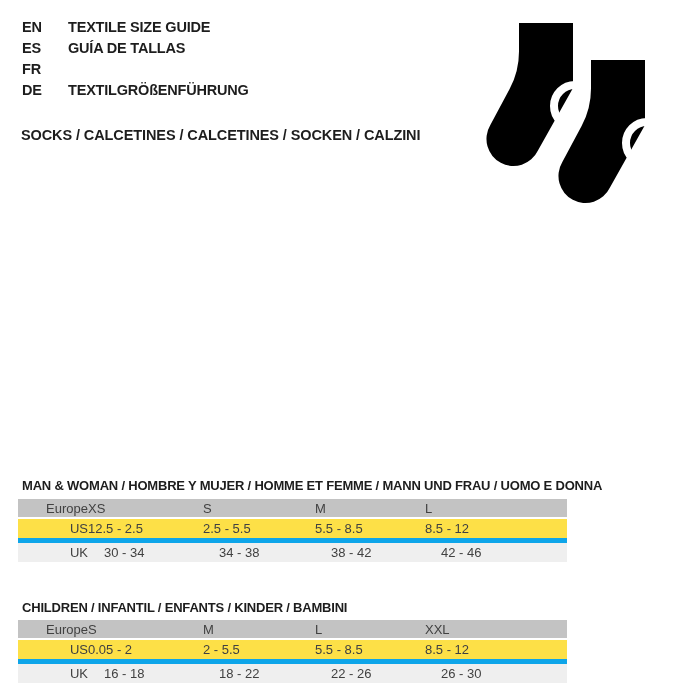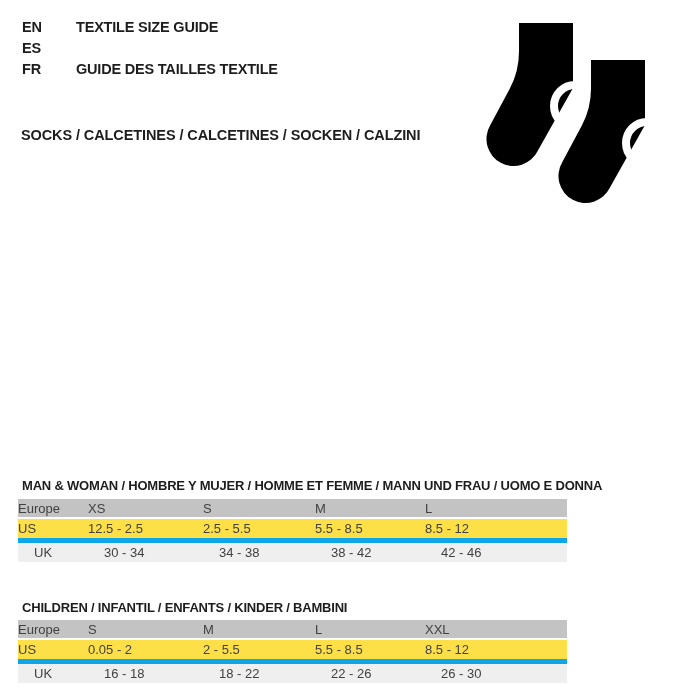--- a/index.html
+++ b/index.html
@@ -2,21 +2,21 @@
 <html><head>
 <meta charset="utf-8">
 <style>
   html,body{margin:0;padding:0;background:#fff;}
   #page{
     position:relative;width:700px;height:700px;background:var(--page-bg,#fff);
     overflow:hidden;font-family:"Liberation Sans","DejaVu Sans",sans-serif;
   }
   
   .lang-list{position:absolute;left:22px;top:17px;}
-  .lang-row{display:flex;line-height:21px;gap:8px;}
+  .lang-row{display:flex;line-height:21px;}
   .lang-code{
     width:46px;font-weight:bold;font-size:14.5px;color:var(--title-color,#1d1d1d);
     letter-spacing:-0.2px;
   }
   .lang-title{
     font-weight:bold;font-size:14.5px;color:var(--title-color,#1d1d1d);
     letter-spacing:-0.2px;white-space:nowrap;
   }
   .category-line{
     position:absolute;left:21px;top:125px;font-weight:bold;font-size:14.5px;
@@ -37,39 +37,43 @@
     table-layout:fixed;font-size:13px;color:var(--table-text,#414141);
   }
   table.size-table.t1{top:499px;}
   table.size-table.t2{top:620px;}
   table.size-table td{
     height:19px;padding:0;vertical-align:middle;overflow:hidden;white-space:nowrap;
   }
   tr.hdr td{background:var(--header-bg,#c3c3c3);border-bottom:2px solid #fff;height:18px;}
   tr.r-us td{background:#fde047;margin-top:24px;}
   tr.r-uk td{background:var(--alt-bg,#efefef);border-top:5px solid #0ea5e9;padding-left:16px;}
-  td.lab{text-align:left;padding-left:6px;}
+  td.lab{text-align:right;padding-left:6px;}
   td.ctr{text-align:left;}
 </style>
 </head>
 <body>
 
 <div id="page" style="--page-bg: #ffffff; --title-color: #1d1d1d; --table-text: #414141; --header-bg: #c3c3c3; --alt-bg: #efefef;">
 
   <div class="lang-list">
     <div class="lang-row">
       <span class="lang-code">EN</span>
       <span class="lang-title">TEXTILE SIZE GUIDE</span>
     </div>
     <div class="lang-row">
       <span class="lang-code">ES</span>
+      <span class="lang-title">GUÍA DE TALLAS</span>
     </div>
     <div class="lang-row">
       <span class="lang-code">FR</span>
-      <span class="lang-title">GUIDE DES TAILLES TEXTILE</span>
+    </div>
+    <div class="lang-row">
+      <span class="lang-code">DE</span>
+      <span class="lang-title">TEXTILGRÖßENFÜHRUNG</span>
     </div>
   </div>
 
   <div class="category-line">SOCKS / CALCETINES / CALCETINES / SOCKEN / CALZINI</div>
 
   <div class="icon-wrap">
     <svg width="190" height="200" viewBox="-15 0 190 200" xmlns="http://www.w3.org/2000/svg">
 
       <g>
         <path d="M 20,10 L 74,10 L 74,75 L 38.8,137.7 A 27,27 0 1 1 -8.8,112.3 L 10.6,76 Q 20,58.4 20,38.4 Z" fill="#000"></path>

